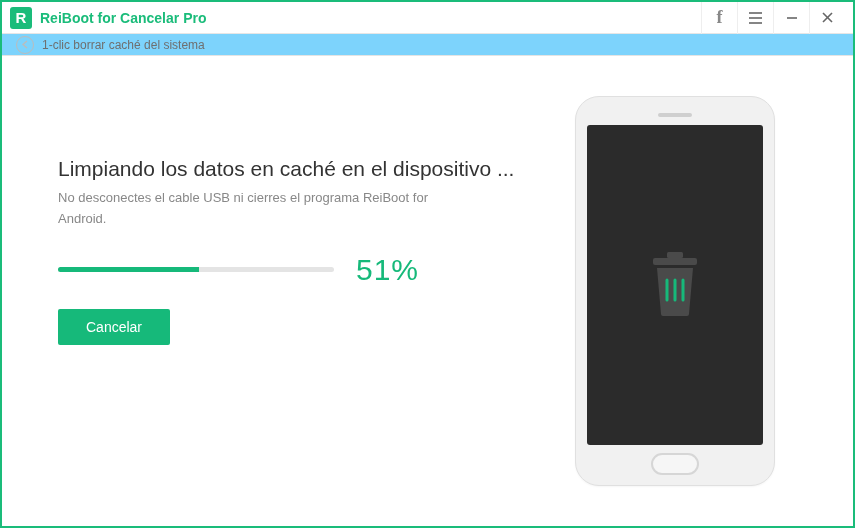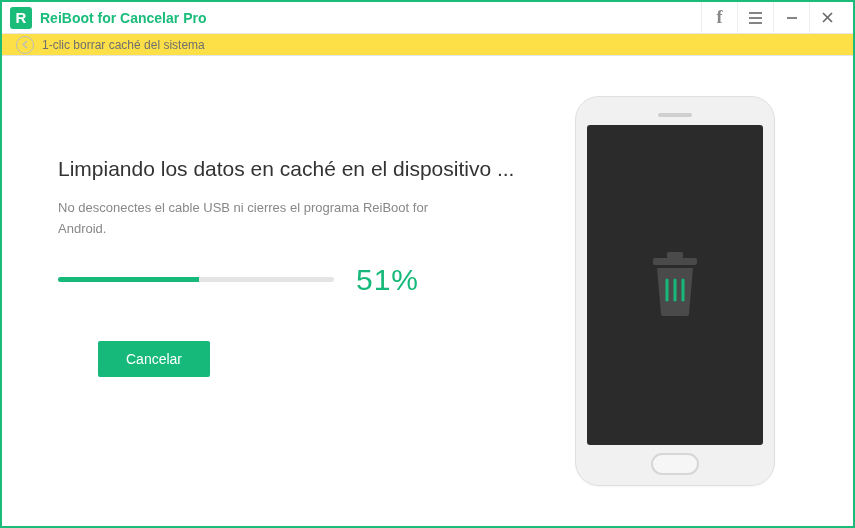--- a/index.html
+++ b/index.html
@@ -33,51 +33,50 @@
     width: 36px; height: 32px;
     display: flex; align-items: center; justify-content: center;
     color: #777; font-size: 14px;
     border-left: 1px solid #eee;
     cursor: default;
   }
   .winctrl.facebook { font-family: Georgia, serif; font-size: 18px; color: #888; font-weight: bold; }
   .winctrl svg { stroke: #666; }
   .breadcrumb-bar {
     height: 34px;
-    background: #fde047;
+    background: #7dd3fc;
     border-bottom: 1px solid #e4e4e4;
     display: flex; align-items: center;
     padding: 0 14px;
     gap: 8px;
   }
   .back-btn {
     width: 18px; height: 18px; border-radius: 50%;
     border: 1.5px solid #bcbcbc;
     display: flex; align-items: center; justify-content: center;
   }
   .back-btn svg { stroke: #bcbcbc; }
   .breadcrumb-text { color: #6f6f6f; font-size: 12px; }
   .content {
     flex: 1; display: flex; align-items: stretch;
     padding: 40px 48px 40px 56px;
   }
   .left { flex: 1; padding-top: 58px; padding-right: 20px; }
-  .heading { font-size: 21px; font-weight: 500; color: #333; line-height: 1.45; margin-bottom: 14px; }
+  .heading { font-size: 21px; font-weight: 500; color: #333; line-height: 1.45; margin-bottom: 4px; }
   .subtext { font-size: 13px; color: #888; line-height: 1.55; margin-bottom: 24px; max-width: 390px;}
-  .progress-row { display: flex; align-items: center; gap: 22px; margin-bottom: 44px;}
+  .progress-row { display: flex; align-items: center; gap: 22px; margin-bottom: 22px;}
   .progress-track {
     width: 276px; height: 5px; background: #e4e4e4; border-radius: 3px; overflow: hidden;
   }
   .progress-fill { height: 100%; background: #16b97a; }
   .progress-pct { font-size: 30px; color: #16b97a; font-weight: 400; letter-spacing: 1px; }
   .cancel-btn {
     background: #16b97a; color: #fff; border: none;
     padding: 10px 28px; font-size: 14px; border-radius: 2px;
     cursor: pointer;
-    margin-left: 40px;
   }
   .right { width: 260px; display: flex; align-items: center; justify-content: center; }
   .phone {
     width: 200px; height: 390px;
     background: #f1f1f1;
     border-radius: 24px;
     border: 1px solid #e0e0e0;
     position: relative;
     box-shadow: 0 1px 2px rgba(0,0,0,0.04);
     display: flex; align-items: center; justify-content: center;

